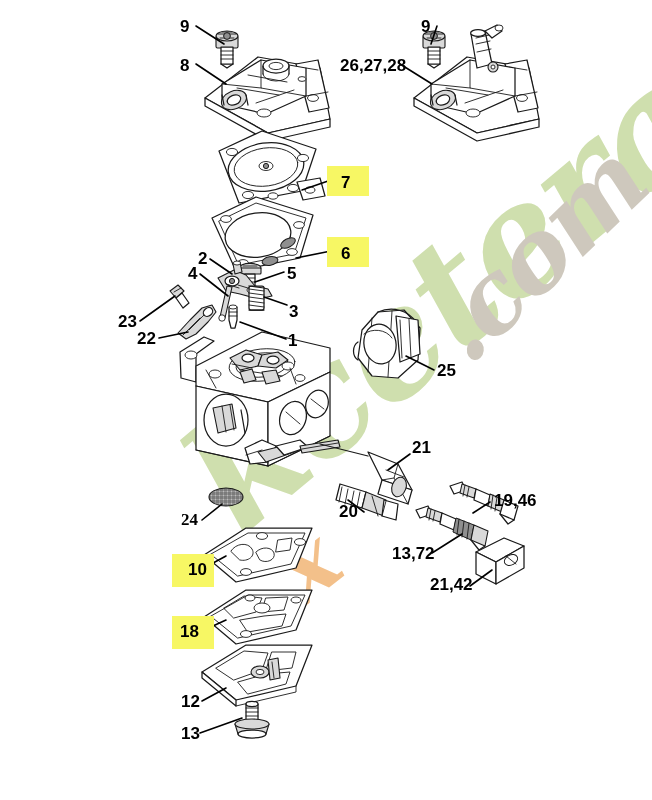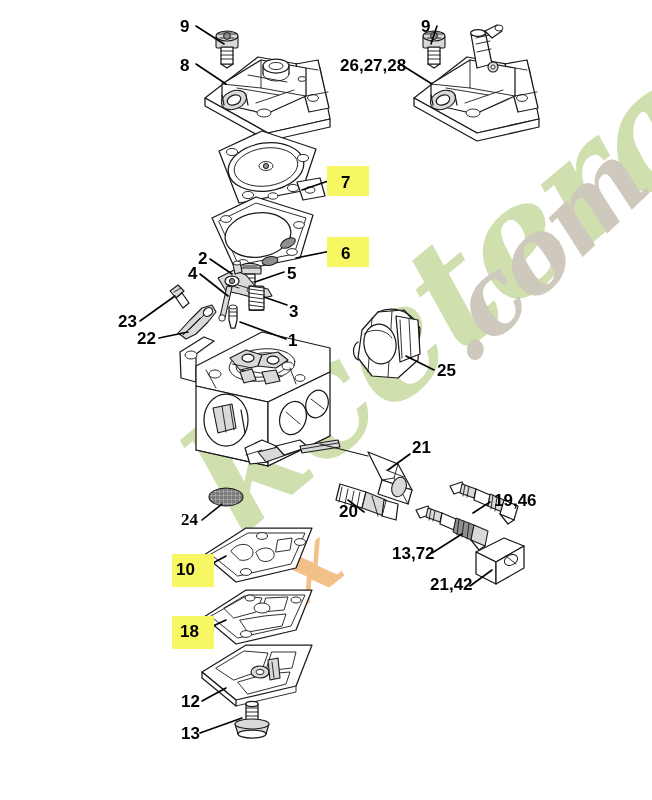--- a/index.html
+++ b/index.html
@@ -454,18 +454,18 @@
   <div class="lbl" style="left:288px; top:332px;">1</div>
   <div class="lbl" style="left:118px; top:313px;">23</div>
   <div class="lbl" style="left:137px; top:330px;">22</div>
   <div class="lbl" style="left:437px; top:362px;">25</div>
   <div class="lbl" style="left:412px; top:439px;">21</div>
   <div class="lbl" style="left:494px; top:492px;">19,46</div>
   <div class="lbl" style="left:339px; top:503px;">20</div>
   <div class="lbl" style="left:392px; top:545px;">13,72</div>
   <div class="lbl" style="left:430px; top:576px;">21,42</div>
   <div class="lbl" style="left:181px; top:511px;font-family:Liberation Serif, serif;">24</div>
-  <div class="lbl" style="left:176px; top:561px;">10</div>
+  <div class="lbl" style="left:188px; top:561px;">10</div>
   <div class="lbl" style="left:180px; top:623px;">18</div>
   <div class="lbl" style="left:181px; top:693px;text-align:right;">12</div>
   <div class="lbl" style="left:181px; top:725px;">13</div>
 
 </div>
 
 </body></html>

